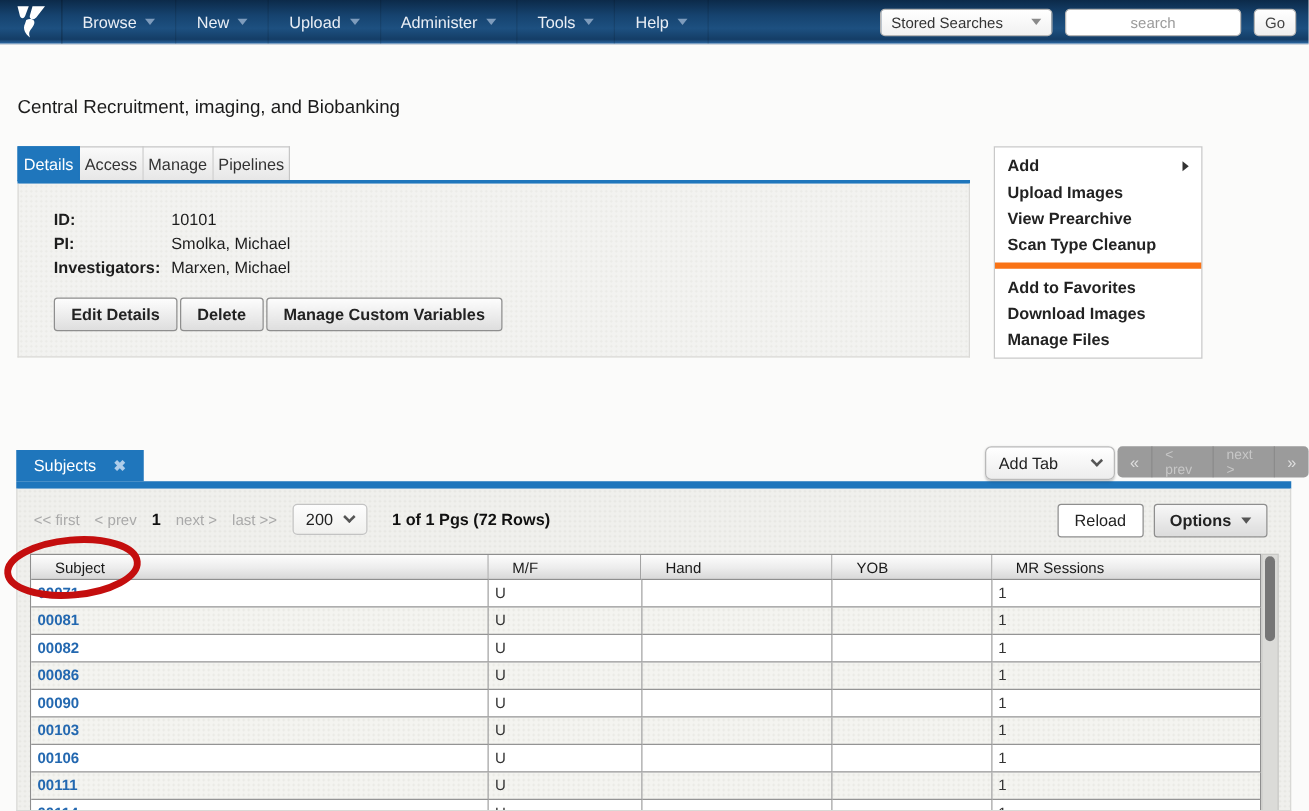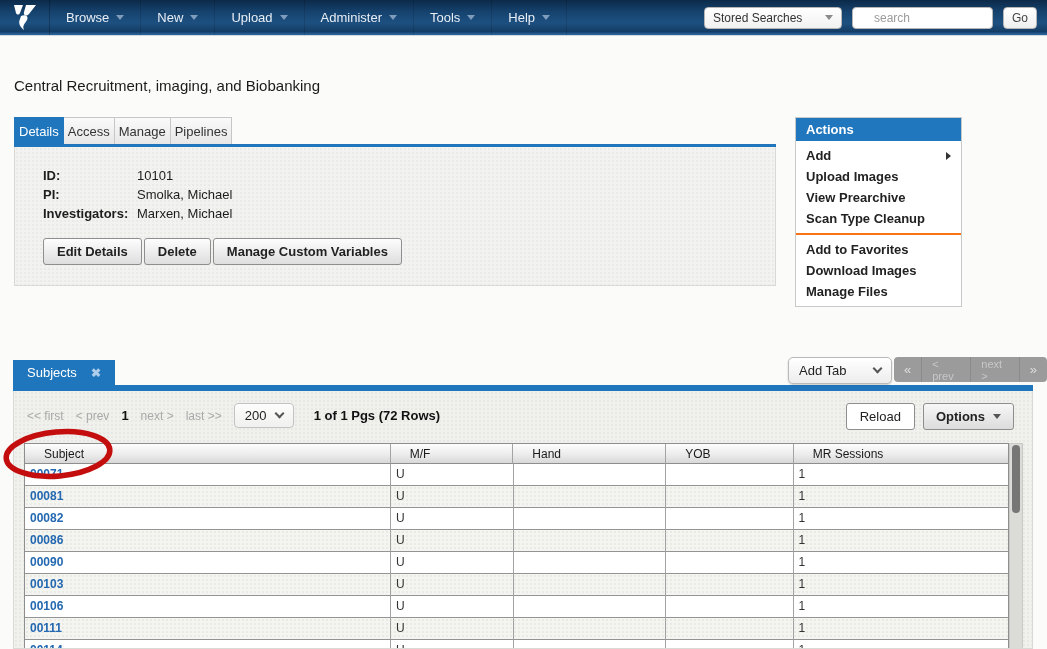--- a/index.html
+++ b/index.html
@@ -18,21 +18,21 @@
     font-size:13px; cursor:pointer; border-right:1px solid rgba(0,0,0,0.12); }
   .nav-caret { width:0; height:0; border-left:4px solid transparent; border-right:4px solid transparent;
     border-top:5px solid #7e9cbc; display:inline-block; }
   .nav-right { margin-left:auto; display:flex; align-items:center; gap:10px; padding-right:10px; }
   .select-box { position:relative; width:138px; height:22px; border:1px solid #b5b5b5; border-radius:4px;
     background:linear-gradient(180deg,#ffffff,#f1f1f1); display:flex; align-items:center;
     padding:0 8px; font-size:12px; color:#333; cursor:pointer; }
   .select-box .sel-caret { margin-left:auto; width:0; height:0; border-left:4px solid transparent;
     border-right:4px solid transparent; border-top:5px solid #8a8a8a; }
   .search-input { width:141px; height:22px; border:1px solid #b5b5b5; border-radius:4px;
-    padding:0 21px; font-size:12px; color:#333; background:#fff; font-family:"Liberation Sans",sans-serif; }
+    padding:0 21px; font-size:12px; color:#333; background:#fff; font-family:"Liberation Sans",sans-serif;text-align:center; }
   .search-input::placeholder { color:#9b9b9b; }
   .go-btn { height:22px; padding:0 8px; border:1px solid #b5b5b5; border-radius:4px;
     background:linear-gradient(180deg,#ffffff,#efefef); font-size:12px; color:#444; cursor:pointer;
     font-family:"Liberation Sans",sans-serif; }
 
   
   .page-title { position:absolute; left:14px; top:77px; font-size:15px; color:#1b1b1b; }
 
   
   .proj-tabs { position:absolute; left:14px; top:117px; display:flex; height:28px; }
@@ -54,21 +54,21 @@
   .gray-btn { padding:5px 13px; font-size:13px; font-weight:bold; color:#222;
     background:linear-gradient(180deg,#fdfdfd,#dedede); border:1px solid #8e8e8e; border-radius:3px;
     cursor:pointer; font-family:"Liberation Sans",sans-serif; }
 
   
   .actions-menu { position:absolute; left:795px; top:117px; width:167px; background:#fff;
     border:1px solid #c9c9c9; }
   .actions-header { background:#2077be; color:#fff; font-size:13px; font-weight:bold;
     padding:4px 10px; height:23px; display:flex; align-items:center; }
   .actions-group { padding:4px 0; }
-  .actions-group + .actions-group { border-top:2px solid #f97316;text-align:center; }
+  .actions-group + .actions-group { border-top:5px solid #f97316;text-align:center; }
   .action-item { display:flex; align-items:center; font-size:13px; font-weight:bold; color:#222;
     padding:0 10px; height:21px; cursor:pointer; }
   .submenu-caret { margin-left:auto; width:0; height:0; border-top:4px solid transparent;
     border-bottom:4px solid transparent; border-left:5px solid #333; }
 
   
   .subj-tab { position:absolute; left:13px; top:360px; height:25px; background:#1f76bc;
     color:#fff; font-size:13px; display:flex; align-items:center; gap:14px; padding:0 14px; cursor:pointer; }
   .subj-close { color:#aecdea; font-size:12px; font-weight:bold; cursor:pointer; line-height:1; }
   .blue-strip { position:absolute; left:13px; top:385px; width:1020px; height:6px; background:#1f76bc; }
@@ -209,21 +209,20 @@
       </div>
     </div>
     <div class="detail-buttons">
       <button class="gray-btn">Edit Details</button>
       <button class="gray-btn">Delete</button>
       <button class="gray-btn">Manage Custom Variables</button>
     </div>
   </div>
 
   <div class="actions-menu">
-    <div class="actions-header">Actions</div>
     <div class="actions-group">
         <div class="action-item">
           <span>Add</span>
           <span class="submenu-caret"></span>
         </div>
         <div class="action-item">
           <span>Upload Images</span>
         </div>
         <div class="action-item">
           <span>View Prearchive</span>

